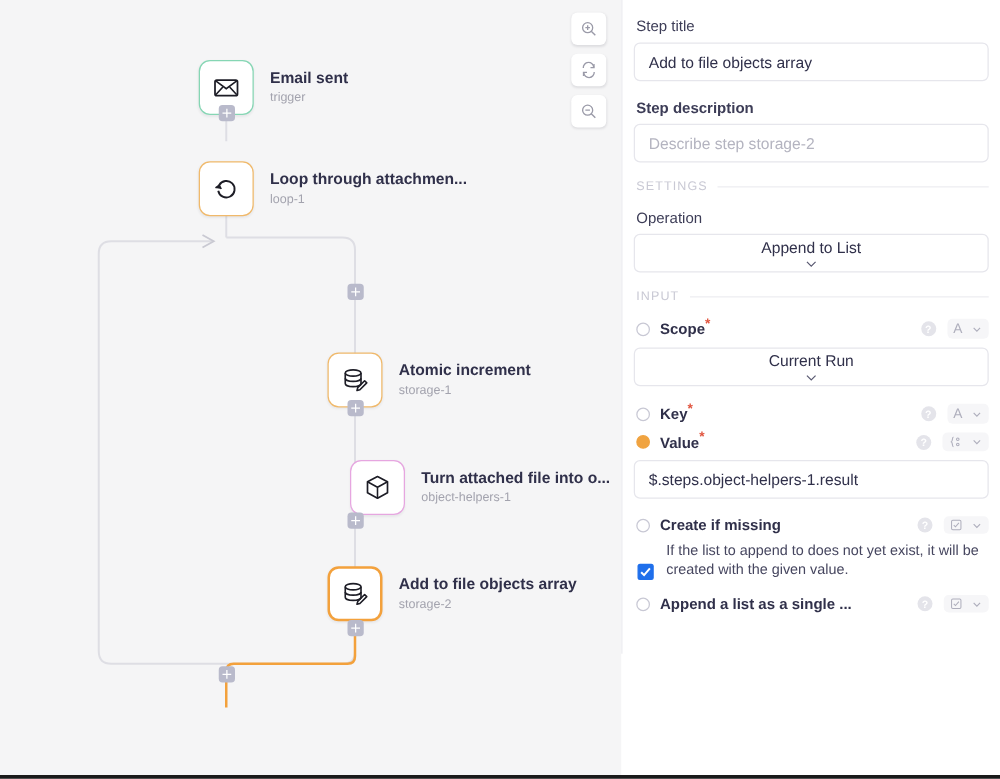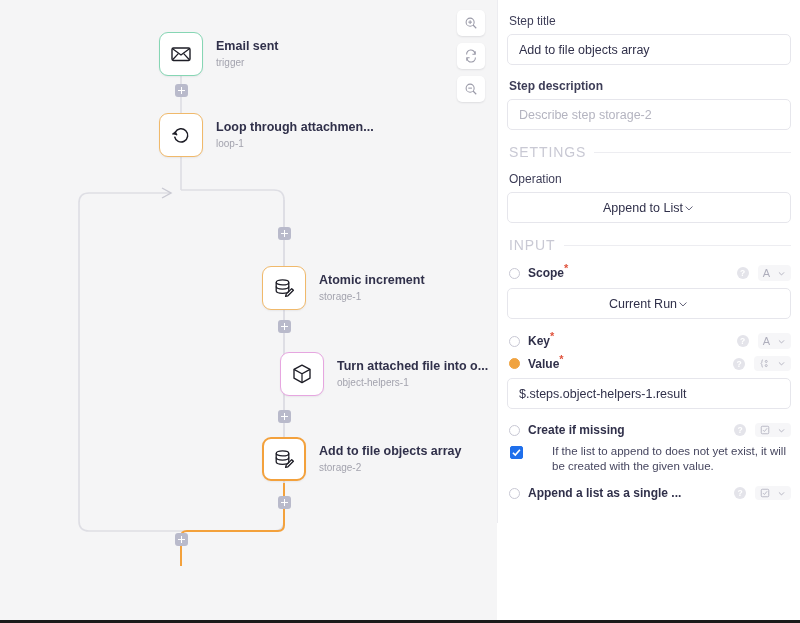--- a/index.html
+++ b/index.html
@@ -13,21 +13,21 @@
     -webkit-font-smoothing:antialiased;
   }
 
   
   #canvas {
     position:absolute; left:0; top:0; width:497px; height:623px;
     background:#f5f5f6; overflow:hidden;
   }
   #edges { position:absolute; left:0; top:0; width:497px; height:623px; }
 
-  .node { position:absolute; display:flex; align-items:center; }
+  .node { position:absolute; display:flex; align-items:center;margin-top:16px; }
   .node-box {
     width:44px; height:44px; border-radius:9px; background:#fff;
     border:1.5px solid #e3e3e8; display:flex; align-items:center; justify-content:center;
     box-shadow:0 1px 2px rgba(16,16,40,.06);
   }
   .node-box.green  { border-color:#86d6b4; }
   .node-box.amber  { border-color:#f0b96b; }
   .node-box.pink   { border-color:#e6a6e0; }
   .node-box.sel    { border-color:#f3a13c; border-width:2px; }
   .node-txt { margin-left:13px; }
@@ -60,24 +60,24 @@
     overflow:hidden;
   }
   .fld-label { font-size:12px; color:#3d3d57; margin:0 0 6px 2px; }
   .fld-label.b { font-weight:bold; }
   .input {
     height:31px; border:1px solid #e6e6ec; border-radius:5px; background:#fff;
     display:flex; align-items:center; padding:0 11px; font-size:12.5px;
     color:#30304a; margin-bottom:14px;
   }
   .input.ph { color:#b4b4c0; }
-  .input.sel-ctl { justify-content:center; }
+  .input.sel-ctl { justify-content:flex-end;flex-direction:column; }
 
   .sect { display:flex; align-items:center; gap:8px; margin:8px 0 12px 2px; }
-  .sect span { font-size:14px; letter-spacing:.9px; color:#c9c9d4; }
+  .sect span { font-size:10px; letter-spacing:.9px; color:#c9c9d4; }
   .sect i { flex:1; height:1px; background:#ededf1; display:block; }
 
   .row { display:flex; align-items:center; margin:0 0 7px 0; }
   .radio {
     width:11px; height:11px; border-radius:50%; border:1.3px solid #c8c8d4;
     margin:0 8px 0 2px; flex:none; background:#fff;
   }
   .radio.on { background:#f0a340; border-color:#f0a340; }
   .rlabel { font-size:12px; font-weight:bold; color:#30304a; }
   .req { color:#e0533d; font-size:11px; vertical-align:super; line-height:0; }
@@ -85,21 +85,21 @@
   .qmark {
     width:12px; height:12px; border-radius:50%; background:#e4e4ea; color:#fff;
     font-size:8.5px; line-height:12px; text-align:center; font-weight:bold; margin-right:9px;
   }
   .typesel {
     display:flex; align-items:center; gap:7px; background:#f6f6f8; border-radius:4px;
     padding:2px 5px; color:#aeaebc;
   }
   .typesel .g { font-size:11px; line-height:12px; }
 
-  .cbrow { display:flex; align-items:flex-start; margin:0 0 12px 0;gap:19px; }
+  .cbrow { display:flex; align-items:flex-end; margin:0 0 12px 0; }
   .cb {
     width:13px; height:13px; border-radius:2px; border:1.3px solid #cfcfd9; background:#fff;
     margin:2px 10px 0 3px; flex:none; position:relative;
   }
   .cb.on { background:#1f6feb; border-color:#1f6feb; }
   .cbtxt { font-size:11.5px; color:#46465f; line-height:15px; }
   .hr-bottom { position:absolute; left:0; right:0; bottom:0; height:3px; background:#1a1a1a; }
 </style>
 </head>
 <body>

